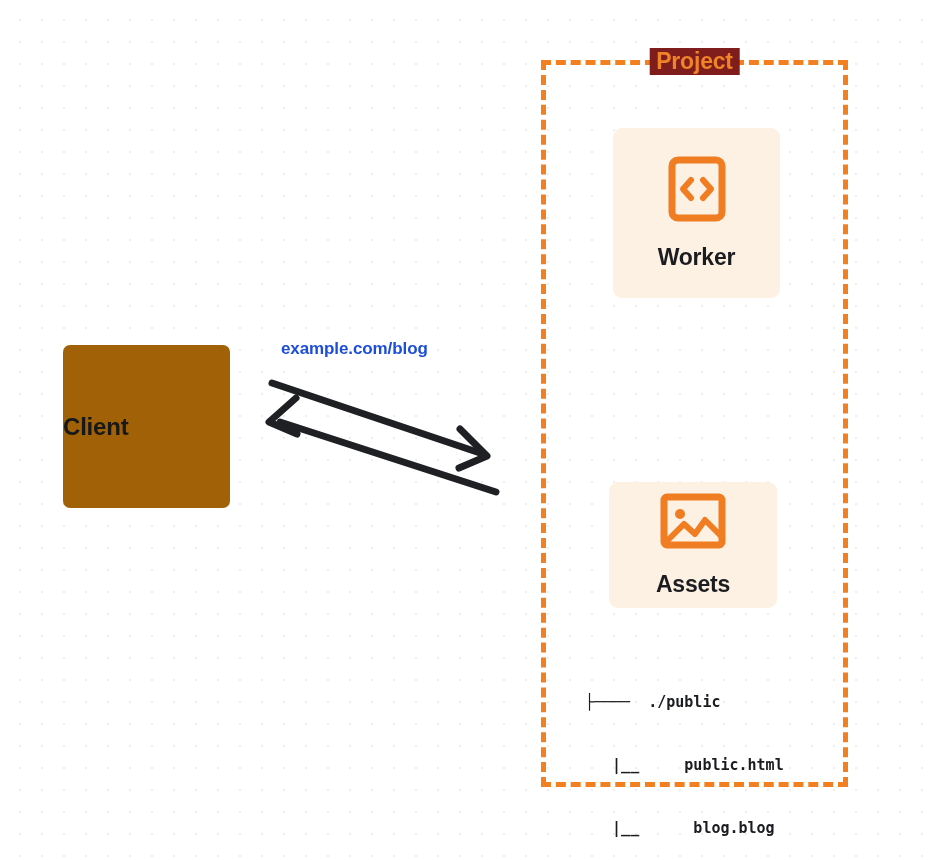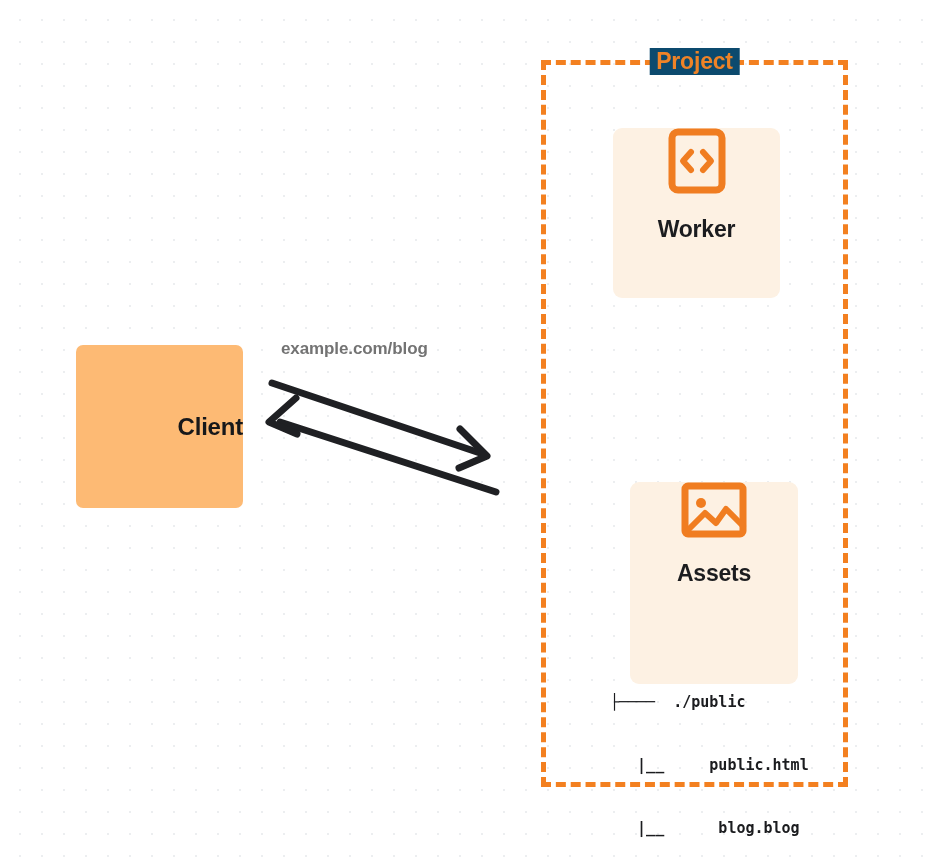--- a/index.html
+++ b/index.html
@@ -19,45 +19,45 @@
   }
 
   .canvas {
     position: absolute;
     inset: 0;
   }
 
   
   .client-node {
     position: absolute;
-    left: 76px;
+    left: 63px;
     top: 345px;
     width: 167px;
     height: 163px;
-    background: #fdba74;
+    background: #a16207;
     border-radius: 7px;
     display: flex;
     align-items: center;
-    justify-content: flex-end;
+    justify-content: flex-start;
   }
   .client-label {
     font-size: 24px;
     font-weight: 700;
     color: #17181a;
     letter-spacing: -0.2px;
   }
 
   
   .conn-label {
     position: absolute;
     left: 281px;
     top: 339px;
     font-size: 17px;
     font-weight: 700;
-    color: #737373;
+    color: #1d4ed8;
     letter-spacing: -0.1px;
     white-space: nowrap;
   }
 
   
   .arrows {
     position: absolute;
     left: 0;
     top: 0;
     width: 938px;
@@ -75,49 +75,49 @@
     box-sizing: border-box;
     border: 5px dashed #f38020;
     background: transparent;
   }
   .project-title {
     position: absolute;
     left: 50%;
     top: -17px;
     transform: translateX(-50%);
     padding: 0 7px;
-    background: #0c4a6e;
+    background: #7f1d1d;
     color: #ef8327;
     font-size: 23px;
     font-weight: 700;
     letter-spacing: -0.2px;
     white-space: nowrap;
   }
 
   
   .card {
     position: absolute;
     background: #fdf1e3;
     border-radius: 9px;
     display: flex;
     flex-direction: column;
     align-items: center;
-    justify-content: flex-start;
+    justify-content: center;
   }
   .card-worker {
     left: 613px;
     top: 128px;
     width: 167px;
     height: 170px;
   }
   .card-assets {
-    left: 630px;
+    left: 609px;
     top: 482px;
     width: 168px;
-    height: 202px;
+    height: 126px;
   }
   .card-icon {
     display: block;
     margin-bottom: 18px;
   }
   .card-label {
     font-size: 23px;
     font-weight: 700;
     color: #1b1c1f;
     letter-spacing: -0.2px;
@@ -131,21 +131,20 @@
     font-family: "DejaVu Sans Mono", "Liberation Mono", monospace;
     font-size: 15px;
     font-weight: 700;
     line-height: 21px;
     color: #1b1c1f;
     white-space: pre;
   }
   .tree-row {
     display: block;
     white-space: pre;
-    margin-left: 25px;
   }
 </style>
 </head>
 <body>
 
 <div class="canvas">
 
   <div class="client-node">
     <span class="client-label">Client</span>
   </div>

